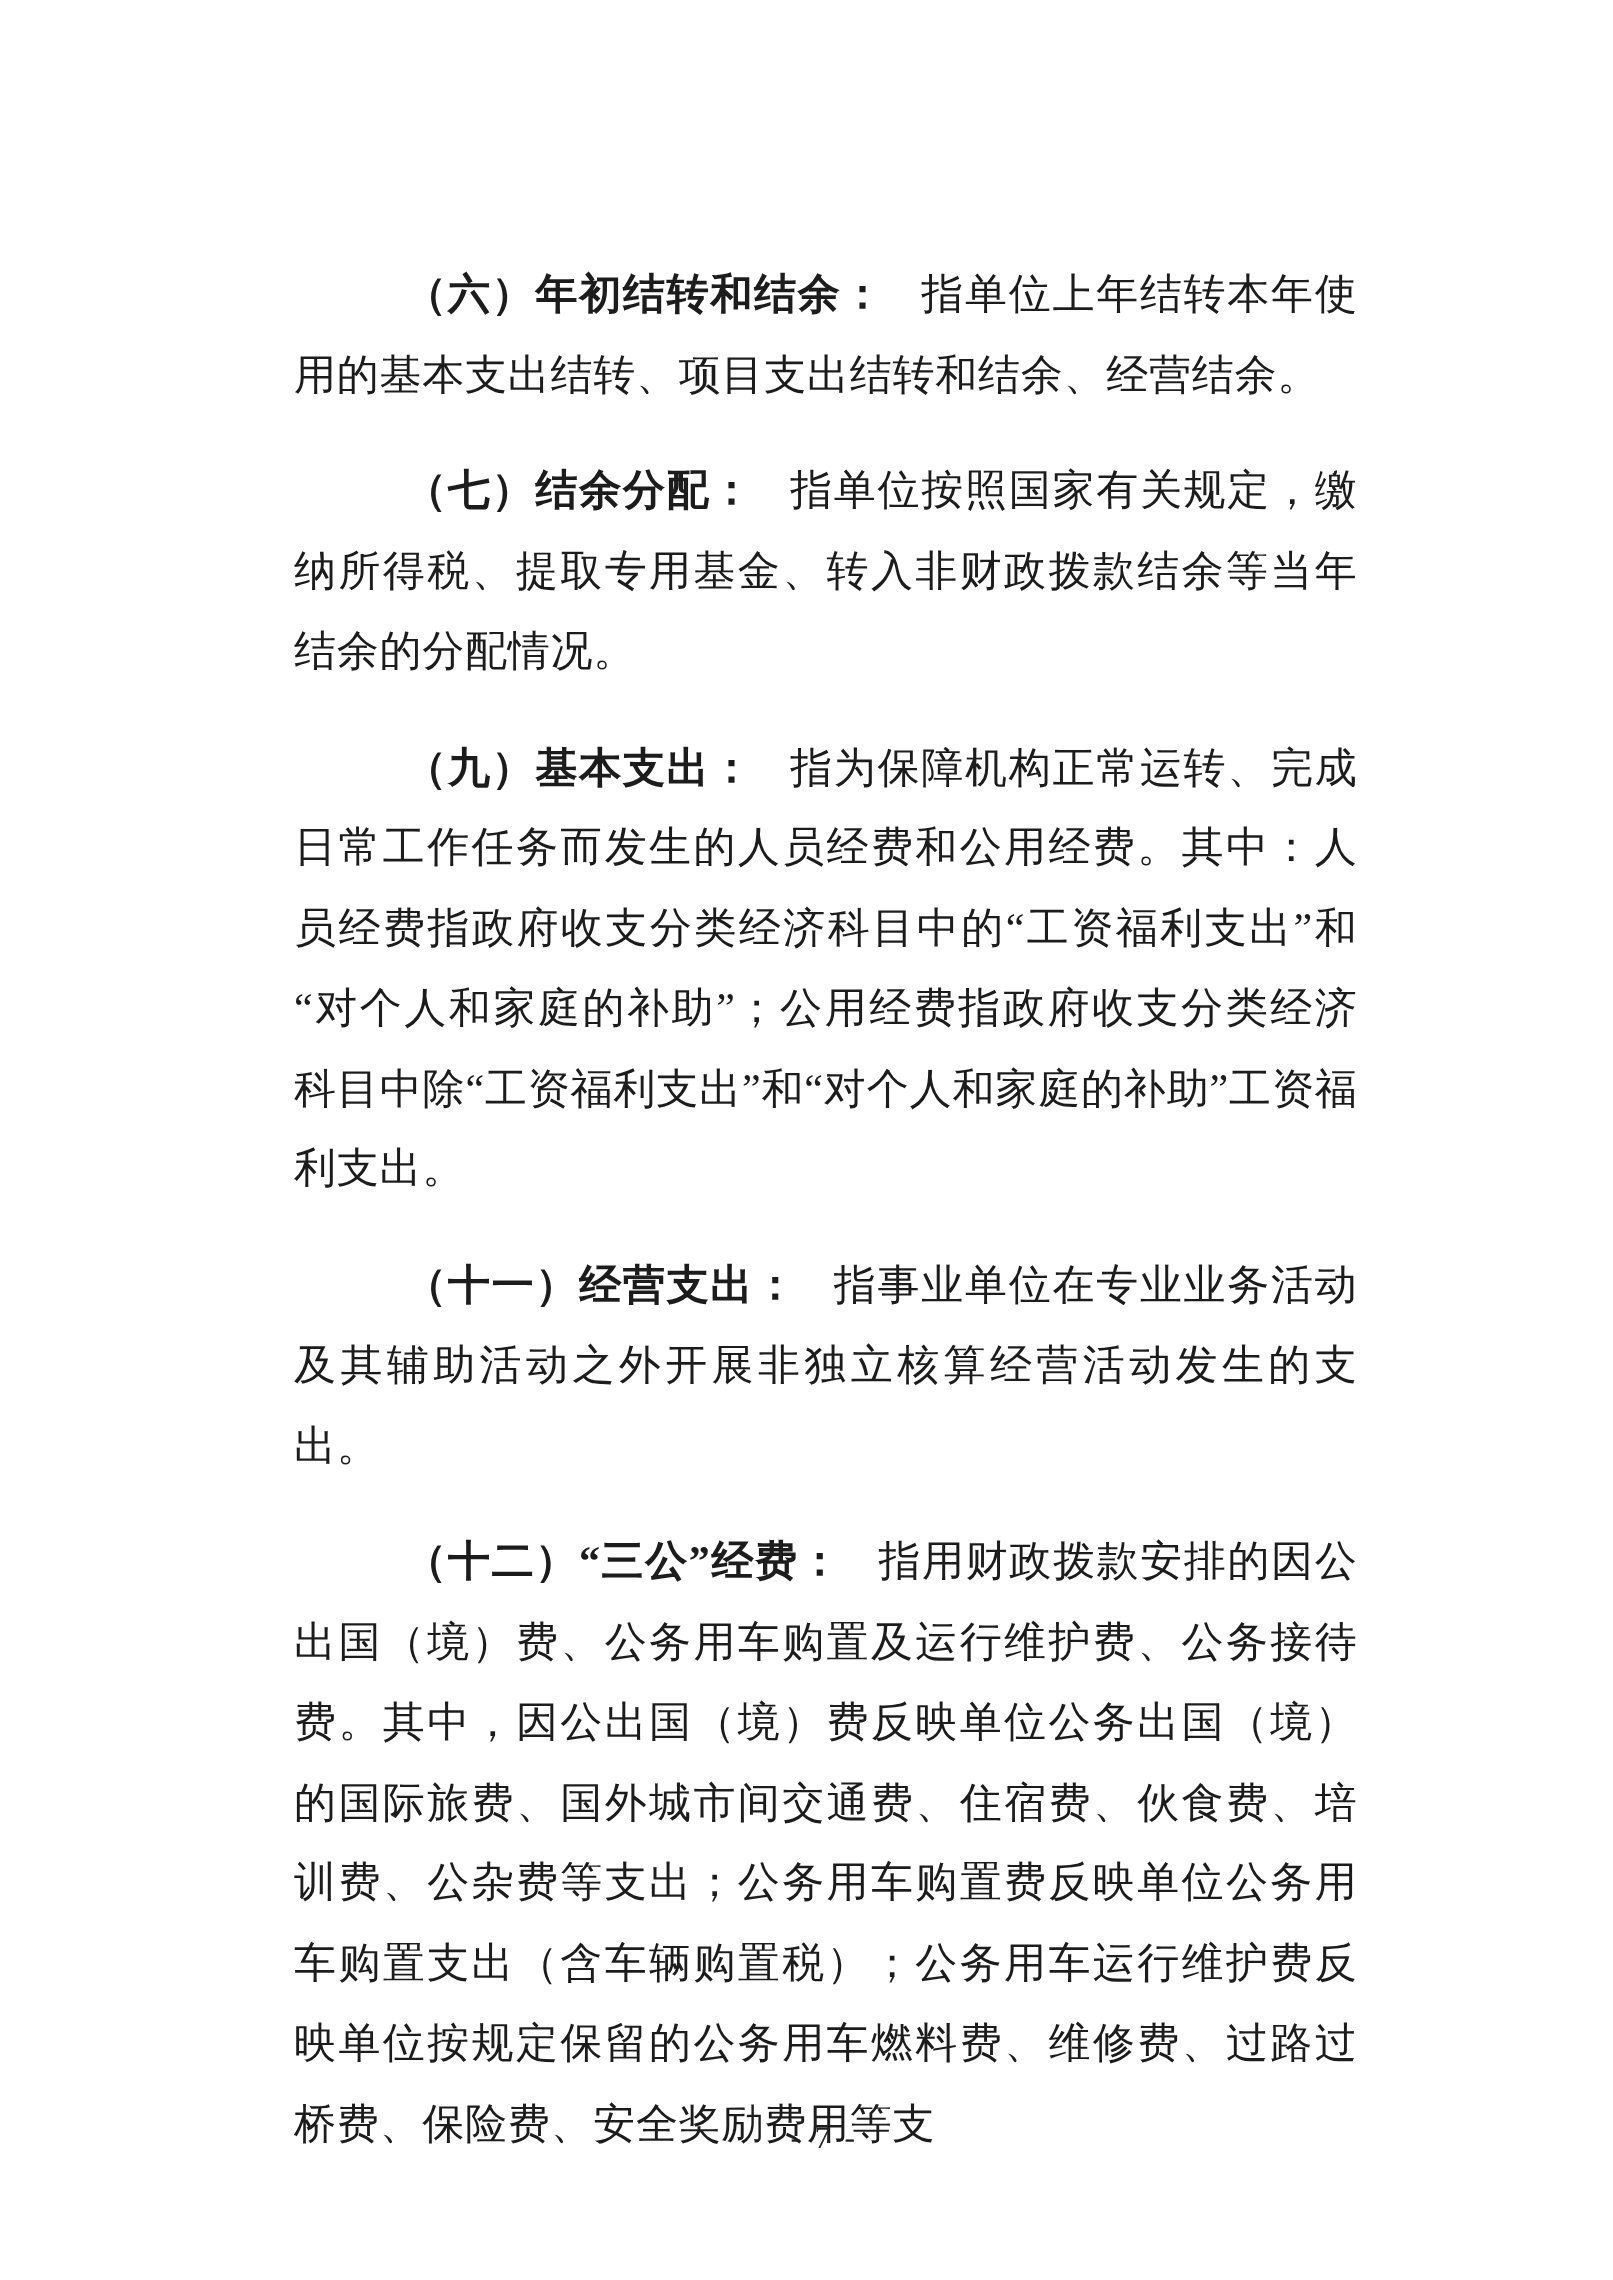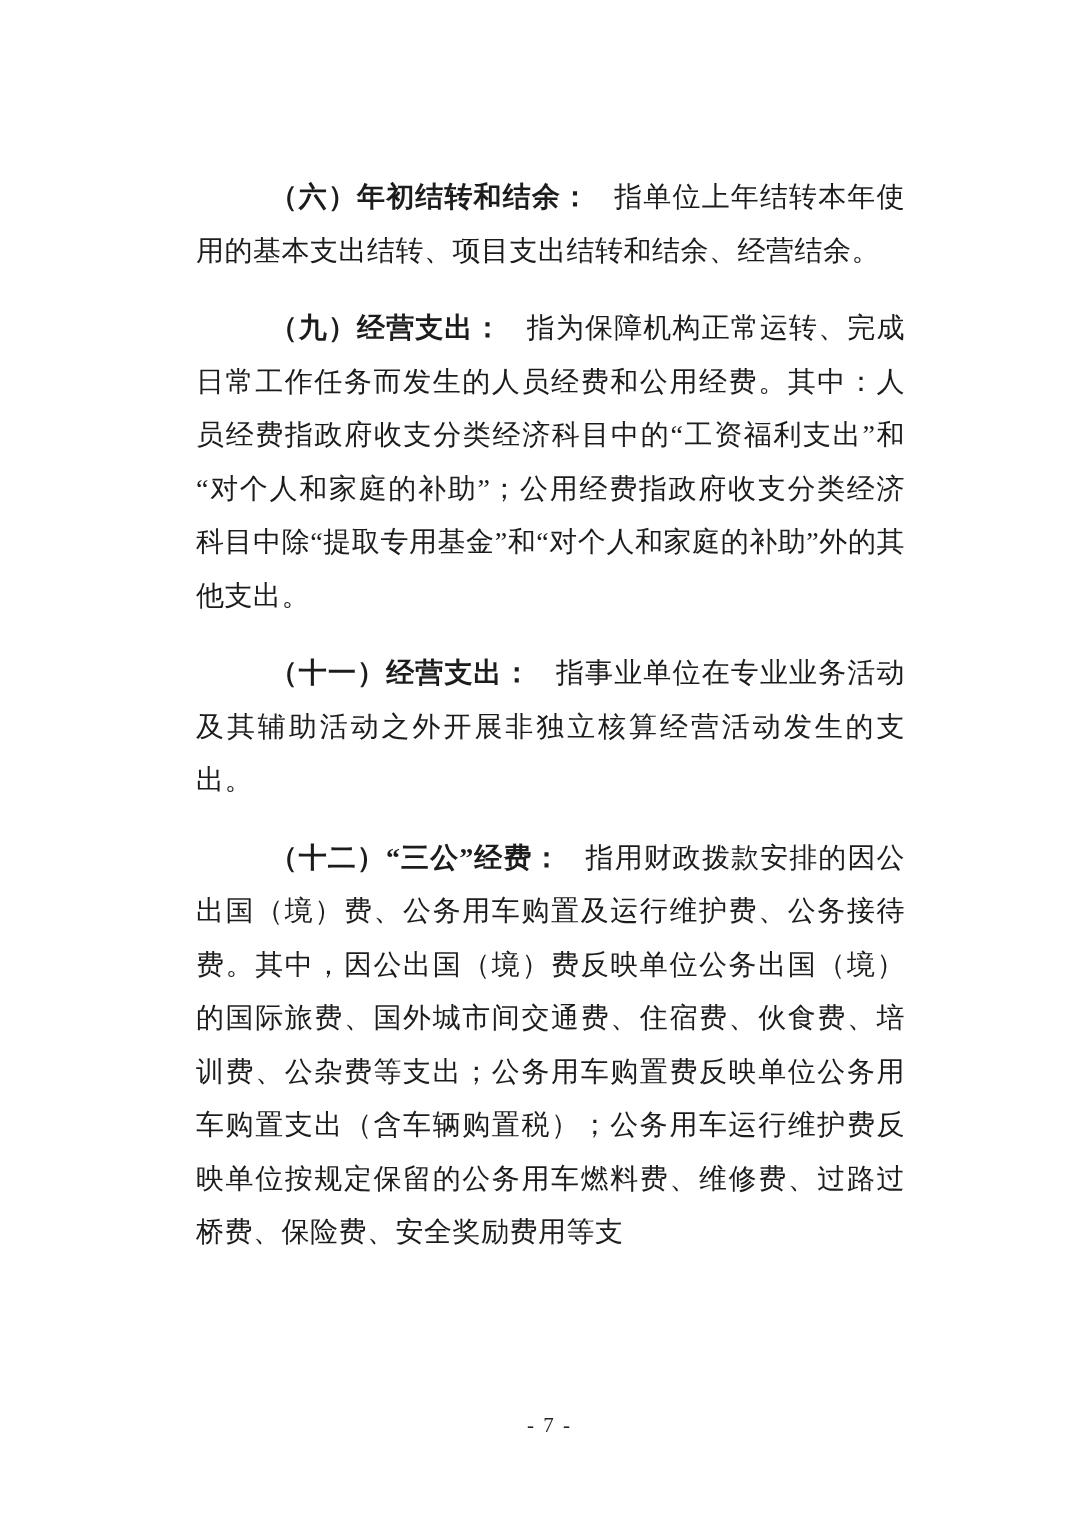--- a/index.html
+++ b/index.html
@@ -50,23 +50,24 @@
   }
 </style>
 </head>
 <body>
 
 <div class="page">
   <div class="content">
 
     <p class="para"><span class="para-heading">（六）年初结转和结余：</span><span class="para-body">指单位上年结转本年使用的基本支出结转、项目支出结转和结余、经营结余。</span></p>
 
+    <p class="para"><span class="para-heading">（七）结余分配：</span><span class="para-body">指单位按照国家有关规定，缴纳所得税、提取专用基金、转入非财政拨款结余等当年结余的分配情况。</span></p>
 
 
-    <p class="para"><span class="para-heading">（九）经营支出：</span><span class="para-body">指为保障机构正常运转、完成日常工作任务而发生的人员经费和公用经费。其中：人员经费指政府收支分类经济科目中的“工资福利支出”和“对个人和家庭的补助”；公用经费指政府收支分类经济科目中除“提取专用基金”和“对个人和家庭的补助”外的其他支出。</span></p>
+    <p class="para"><span class="para-heading">（九）基本支出：</span><span class="para-body">指为保障机构正常运转、完成日常工作任务而发生的人员经费和公用经费。其中：人员经费指政府收支分类经济科目中的“工资福利支出”和“对个人和家庭的补助”；公用经费指政府收支分类经济科目中除“工资福利支出”和“对个人和家庭的补助”工资福利支出。</span></p>
 
 
     <p class="para"><span class="para-heading">（十一）经营支出：</span><span class="para-body">指事业单位在专业业务活动及其辅助活动之外开展非独立核算经营活动发生的支出。</span></p>
 
     <p class="para"><span class="para-heading">（十二）“三公”经费：</span><span class="para-body">指用财政拨款安排的因公出国（境）费、公务用车购置及运行维护费、公务接待费。其中，因公出国（境）费反映单位公务出国（境）的国际旅费、国外城市间交通费、住宿费、伙食费、培训费、公杂费等支出；公务用车购置费反映单位公务用车购置支出（含车辆购置税）；公务用车运行维护费反映单位按规定保留的公务用车燃料费、维修费、过路过桥费、保险费、安全奖励费用等支</span></p>
 
   </div>
 
   <div class="footer">- 7 -</div>
 </div>

